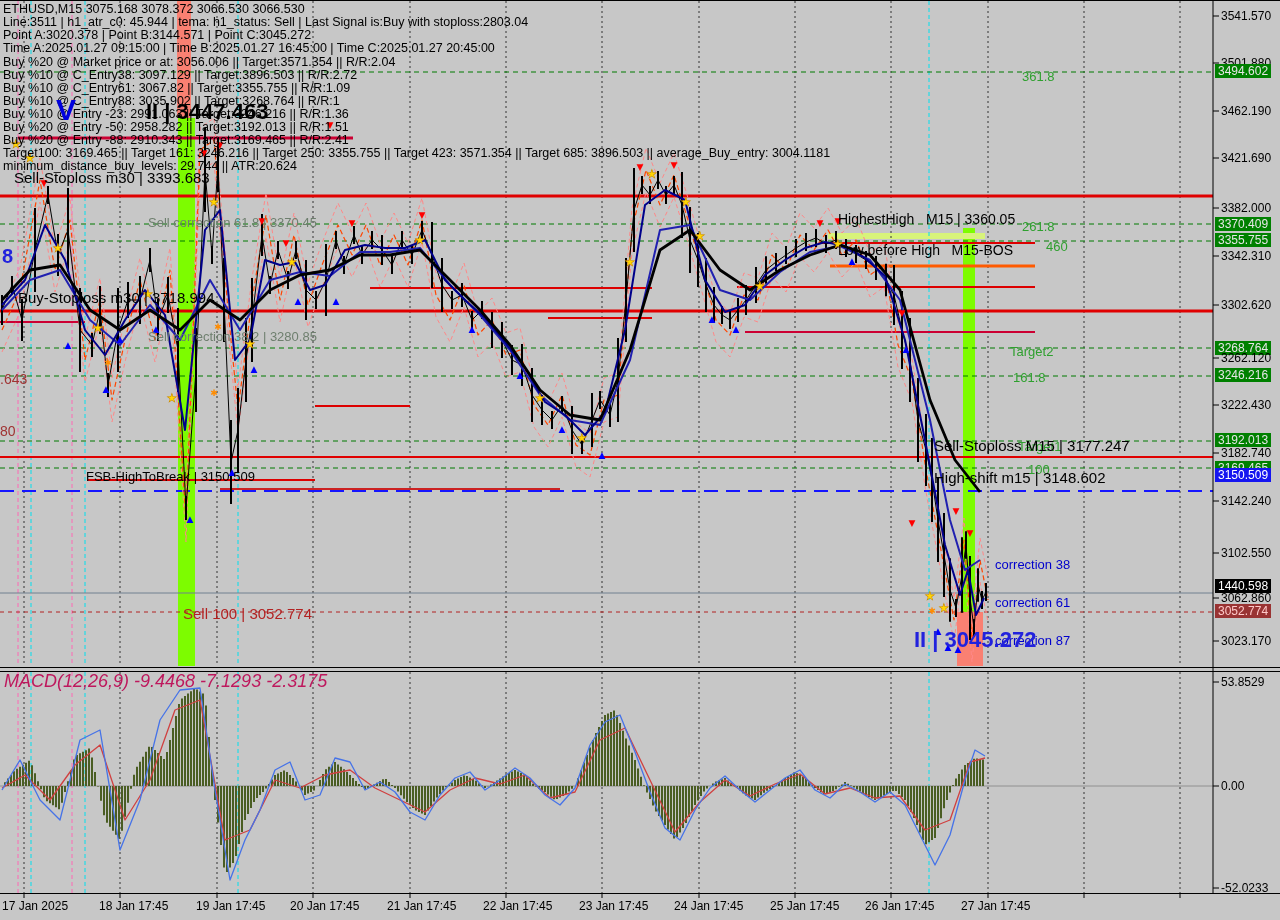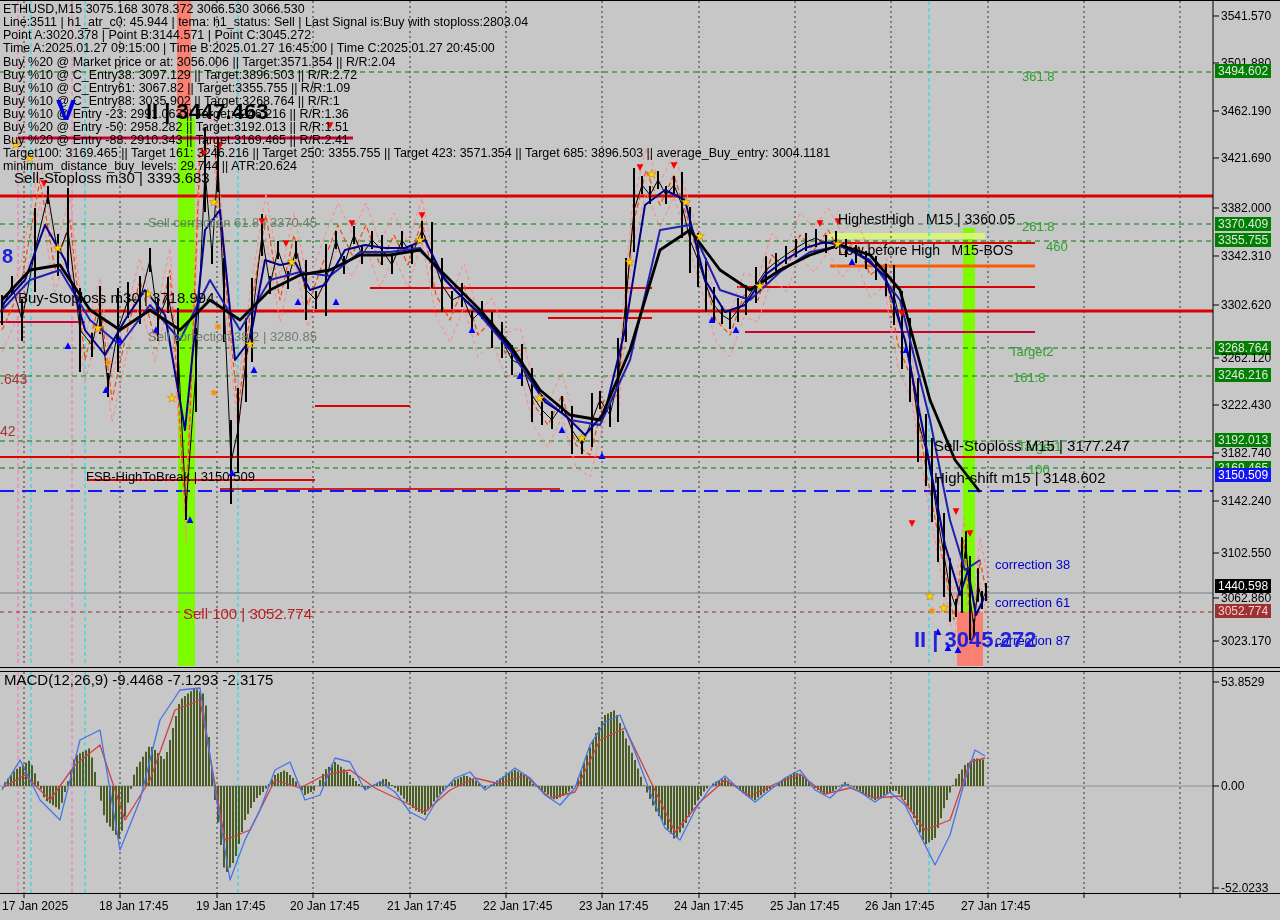--- a/index.html
+++ b/index.html
@@ -673,22 +673,22 @@
       <div class="ann" style="left: 1028px; top: 463px; font-size: 13px; color: rgb(47, 160, 47);">100</div>
       <div class="ann" style="left: 934px; top: 470px; font-size: 15px; color: rgb(0, 0, 0);">High-shift m15 | 3148.602</div>
       <div class="ann" style="left: 86px; top: 470px; font-size: 13px; color: rgb(0, 0, 0);">FSB-HighToBreak | 3150.509</div>
       <div class="ann" style="left: 995px; top: 558px; font-size: 13px; color: rgb(0, 0, 205);">correction 38</div>
       <div class="ann" style="left: 995px; top: 596px; font-size: 13px; color: rgb(0, 0, 205);">correction 61</div>
       <div class="ann" style="left: 995px; top: 634px; font-size: 13px; color: rgb(0, 0, 205);">correction 87</div>
       <div class="ann" style="left: 183px; top: 606px; font-size: 15px; color: rgb(178, 34, 34);">Sell 100 | 3052.774</div>
       <div class="ann" style="left: 914px; top: 628px; font-size: 22px; color: rgb(34, 34, 221); font-weight: bold;">II | 3045.272</div>
       <div class="ann" style="left: 2px; top: 246px; font-size: 20px; color: rgb(34, 34, 221); font-weight: bold;">8</div>
       <div class="ann" style="left: 0px; top: 372px; font-size: 14px; color: rgb(160, 51, 51);">.643</div>
-      <div class="ann" style="left: 0px; top: 424px; font-size: 14px; color: rgb(160, 51, 51);">42</div>
-      <div class="ann" style="left: 4px; top: 672px; font-size: 15px; color: #000000;">MACD(12,26,9) -9.4468 -7.1293 -2.3175</div>
+      <div class="ann" style="left: 0px; top: 424px; font-size: 14px; color: rgb(160, 51, 51);">80</div>
+      <div class="ann" style="left: 4px; top: 672px; font-size: 18px; color: #be185d; font-style: italic;">MACD(12,26,9) -9.4468 -7.1293 -2.3175</div>
     </div>
   <div id="price-axis">
       <div class="axis-label" style="top: 9px;">3541.570</div>
       <div class="axis-label" style="top: 56px;">3501.880</div>
       <div class="axis-badge" style="background: rgb(0, 128, 0); color: rgb(230, 230, 230); top: 64px;">3494.602</div>
       <div class="axis-label" style="top: 104px;">3462.190</div>
       <div class="axis-label" style="top: 151px;">3421.690</div>
       <div class="axis-label" style="top: 201px;">3382.000</div>
       <div class="axis-badge" style="background: rgb(0, 128, 0); color: rgb(230, 230, 230); top: 217px;">3370.409</div>
       <div class="axis-badge" style="background: rgb(0, 128, 0); color: rgb(230, 230, 230); top: 233px;">3355.755</div>

